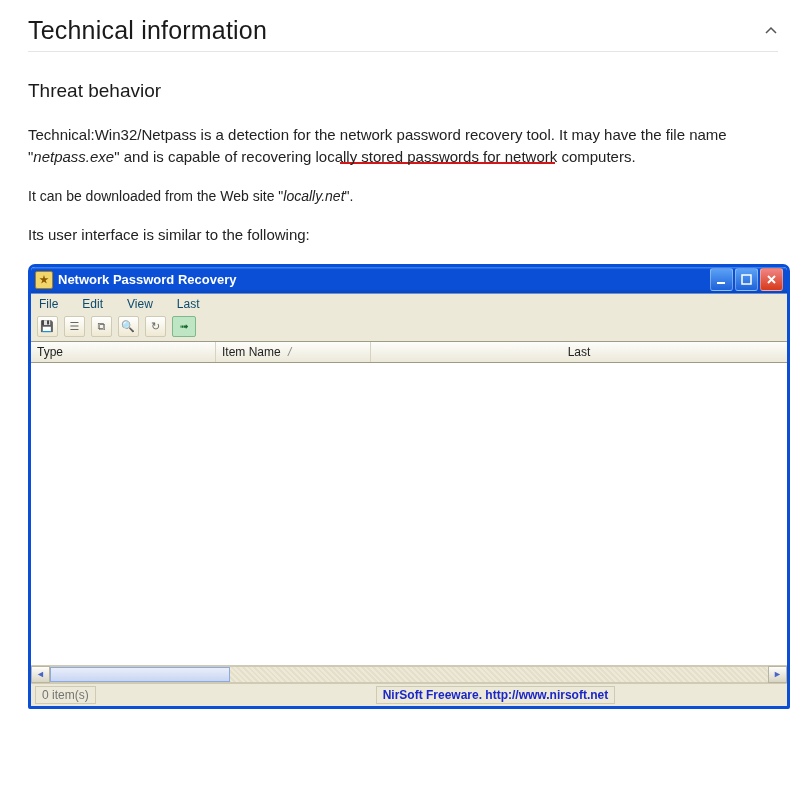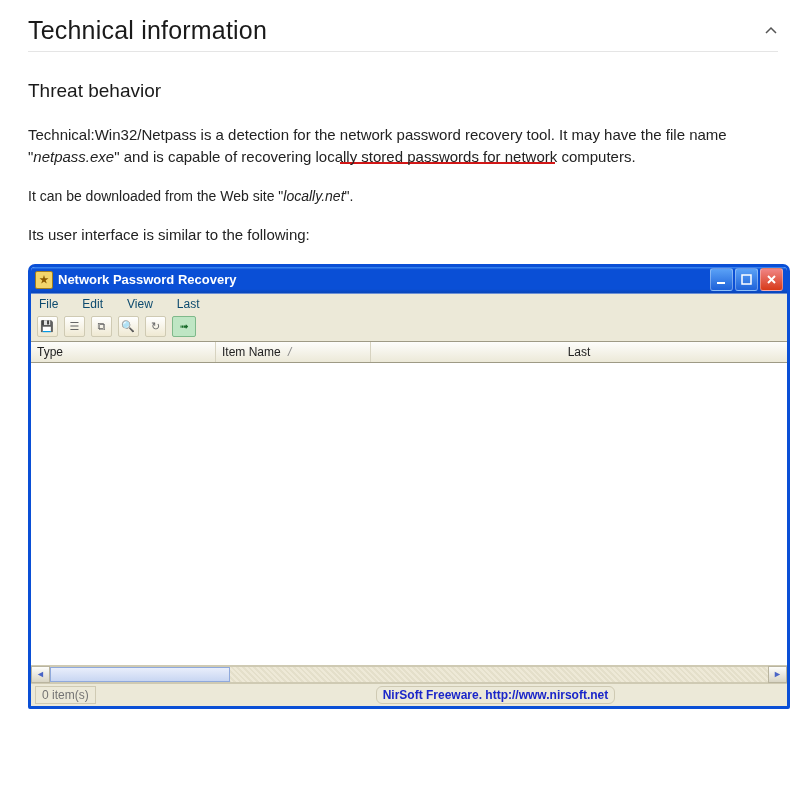--- a/index.html
+++ b/index.html
@@ -200,21 +200,20 @@
   }
   .xp-status .cell {
     border:1px solid #cfcab3;
     padding:1px 6px;
     color:#737373;
   }
   .xp-status .spacer { flex:0 0 280px; }
   .xp-status .link {
     color:#1a26c9;
     font-weight:bold;
-    border-radius:6px;
   }
 </style>
 </head>
 <body>
 
 <div class="page">
 
   <div class="sect-head">
     <div class="sect-title">Technical information</div>
     <span class="chevron">

